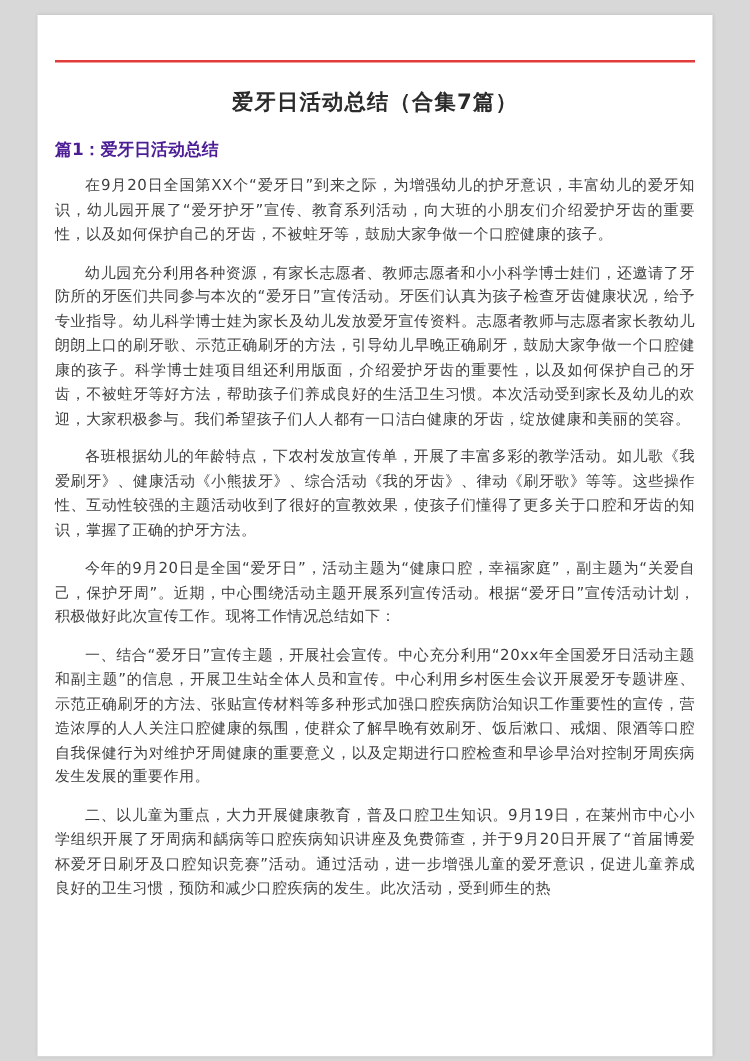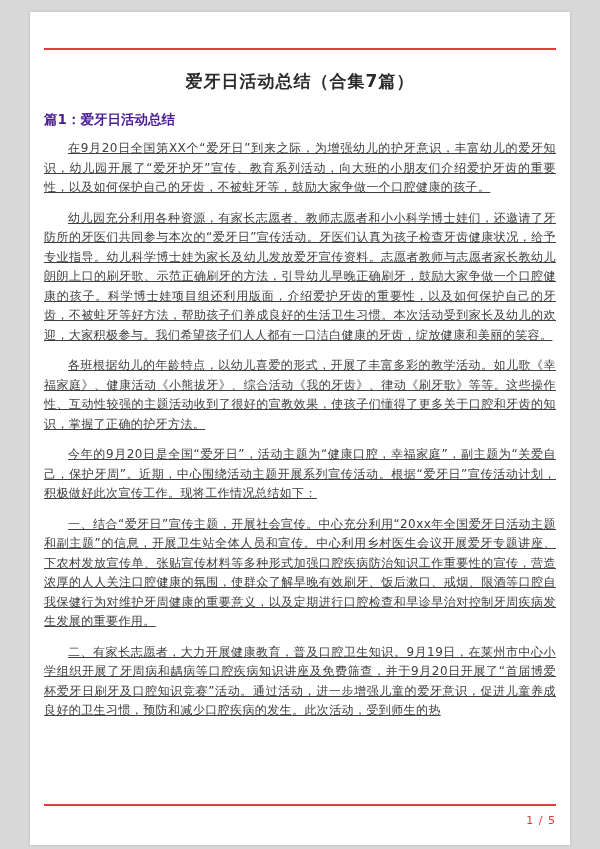--- a/index.html
+++ b/index.html
@@ -41,21 +41,20 @@
     margin-bottom: 10px;
   }
   .para {
     font-size: 12px;
     color: #3f3f3f;
     line-height: 19.5px;
     text-align: justify;
     text-indent: 2em;
     margin-bottom: 11px;
     letter-spacing: 0.4px;
-    text-decoration: underline;
   }
   .footer {
     position: absolute;
     left: 14px;
     right: 14px;
     bottom: 18px;
   }
   .page-indicator {
     text-align: right;
     color: #e23b3b;
@@ -70,25 +69,21 @@
 <div class="page">
 
   <div class="rule top"></div>
 
   <h1 class="doc-title">爱牙日活动总结（合集7篇）</h1>
 
   <h2 class="section-heading">篇1：爱牙日活动总结</h2>
 
   <p class="para">在9月20日全国第XX个“爱牙日”到来之际，为增强幼儿的护牙意识，丰富幼儿的爱牙知识，幼儿园开展了“爱牙护牙”宣传、教育系列活动，向大班的小朋友们介绍爱护牙齿的重要性，以及如何保护自己的牙齿，不被蛀牙等，鼓励大家争做一个口腔健康的孩子。</p>
   <p class="para">幼儿园充分利用各种资源，有家长志愿者、教师志愿者和小小科学博士娃们，还邀请了牙防所的牙医们共同参与本次的“爱牙日”宣传活动。牙医们认真为孩子检查牙齿健康状况，给予专业指导。幼儿科学博士娃为家长及幼儿发放爱牙宣传资料。志愿者教师与志愿者家长教幼儿朗朗上口的刷牙歌、示范正确刷牙的方法，引导幼儿早晚正确刷牙，鼓励大家争做一个口腔健康的孩子。科学博士娃项目组还利用版面，介绍爱护牙齿的重要性，以及如何保护自己的牙齿，不被蛀牙等好方法，帮助孩子们养成良好的生活卫生习惯。本次活动受到家长及幼儿的欢迎，大家积极参与。我们希望孩子们人人都有一口洁白健康的牙齿，绽放健康和美丽的笑容。</p>
-  <p class="para">各班根据幼儿的年龄特点，以幼儿喜爱的形式，开展了丰富多彩的教学活动。如儿歌《幸福家庭》、健康活动《小熊拔牙》、综合活动《我的牙齿》、律动《刷牙歌》等等。这些操作性、互动性较强的主题活动收到了很好的宣教效果，使孩子们懂得了更多关于口腔和牙齿的知识，掌握了正确的护牙方法。</p>
+  <p class="para">各班根据幼儿的年龄特点，下农村发放宣传单，开展了丰富多彩的教学活动。如儿歌《我爱刷牙》、健康活动《小熊拔牙》、综合活动《我的牙齿》、律动《刷牙歌》等等。这些操作性、互动性较强的主题活动收到了很好的宣教效果，使孩子们懂得了更多关于口腔和牙齿的知识，掌握了正确的护牙方法。</p>
 
 
   <p class="para">今年的9月20日是全国“爱牙日”，活动主题为“健康口腔，幸福家庭”，副主题为“关爱自己，保护牙周”。近期，中心围绕活动主题开展系列宣传活动。根据“爱牙日”宣传活动计划，积极做好此次宣传工作。现将工作情况总结如下：</p>
-  <p class="para">一、结合“爱牙日”宣传主题，开展社会宣传。中心充分利用“20xx年全国爱牙日活动主题和副主题”的信息，开展卫生站全体人员和宣传。中心利用乡村医生会议开展爱牙专题讲座、下农村发放宣传单、张贴宣传材料等多种形式加强口腔疾病防治知识工作重要性的宣传，营造浓厚的人人关注口腔健康的氛围，使群众了解早晚有效刷牙、饭后漱口、戒烟、限酒等口腔自我保健行为对维护牙周健康的重要意义，以及定期进行口腔检查和早诊早治对控制牙周疾病发生发展的重要作用。</p>
-  <p class="para">二、有家长志愿者，大力开展健康教育，普及口腔卫生知识。9月19日，在莱州市中心小学组织开展了牙周病和龋病等口腔疾病知识讲座及免费筛查，并于9月20日开展了“首届博爱杯爱牙日刷牙及口腔知识竞赛”活动。通过活动，进一步增强儿童的爱牙意识，促进儿童养成良好的卫生习惯，预防和减少口腔疾病的发生。此次活动，受到师生的热</p>
+  <p class="para">一、结合“爱牙日”宣传主题，开展社会宣传。中心充分利用“20xx年全国爱牙日活动主题和副主题”的信息，开展卫生站全体人员和宣传。中心利用乡村医生会议开展爱牙专题讲座、示范正确刷牙的方法、张贴宣传材料等多种形式加强口腔疾病防治知识工作重要性的宣传，营造浓厚的人人关注口腔健康的氛围，使群众了解早晚有效刷牙、饭后漱口、戒烟、限酒等口腔自我保健行为对维护牙周健康的重要意义，以及定期进行口腔检查和早诊早治对控制牙周疾病发生发展的重要作用。</p>
+  <p class="para">二、以儿童为重点，大力开展健康教育，普及口腔卫生知识。9月19日，在莱州市中心小学组织开展了牙周病和龋病等口腔疾病知识讲座及免费筛查，并于9月20日开展了“首届博爱杯爱牙日刷牙及口腔知识竞赛”活动。通过活动，进一步增强儿童的爱牙意识，促进儿童养成良好的卫生习惯，预防和减少口腔疾病的发生。此次活动，受到师生的热</p>
 
-  <div class="footer">
-    <div class="rule bottom"></div>
-    <div class="page-indicator">1 / 5</div>
-  </div>
 
 </div>
 
 </body></html>

